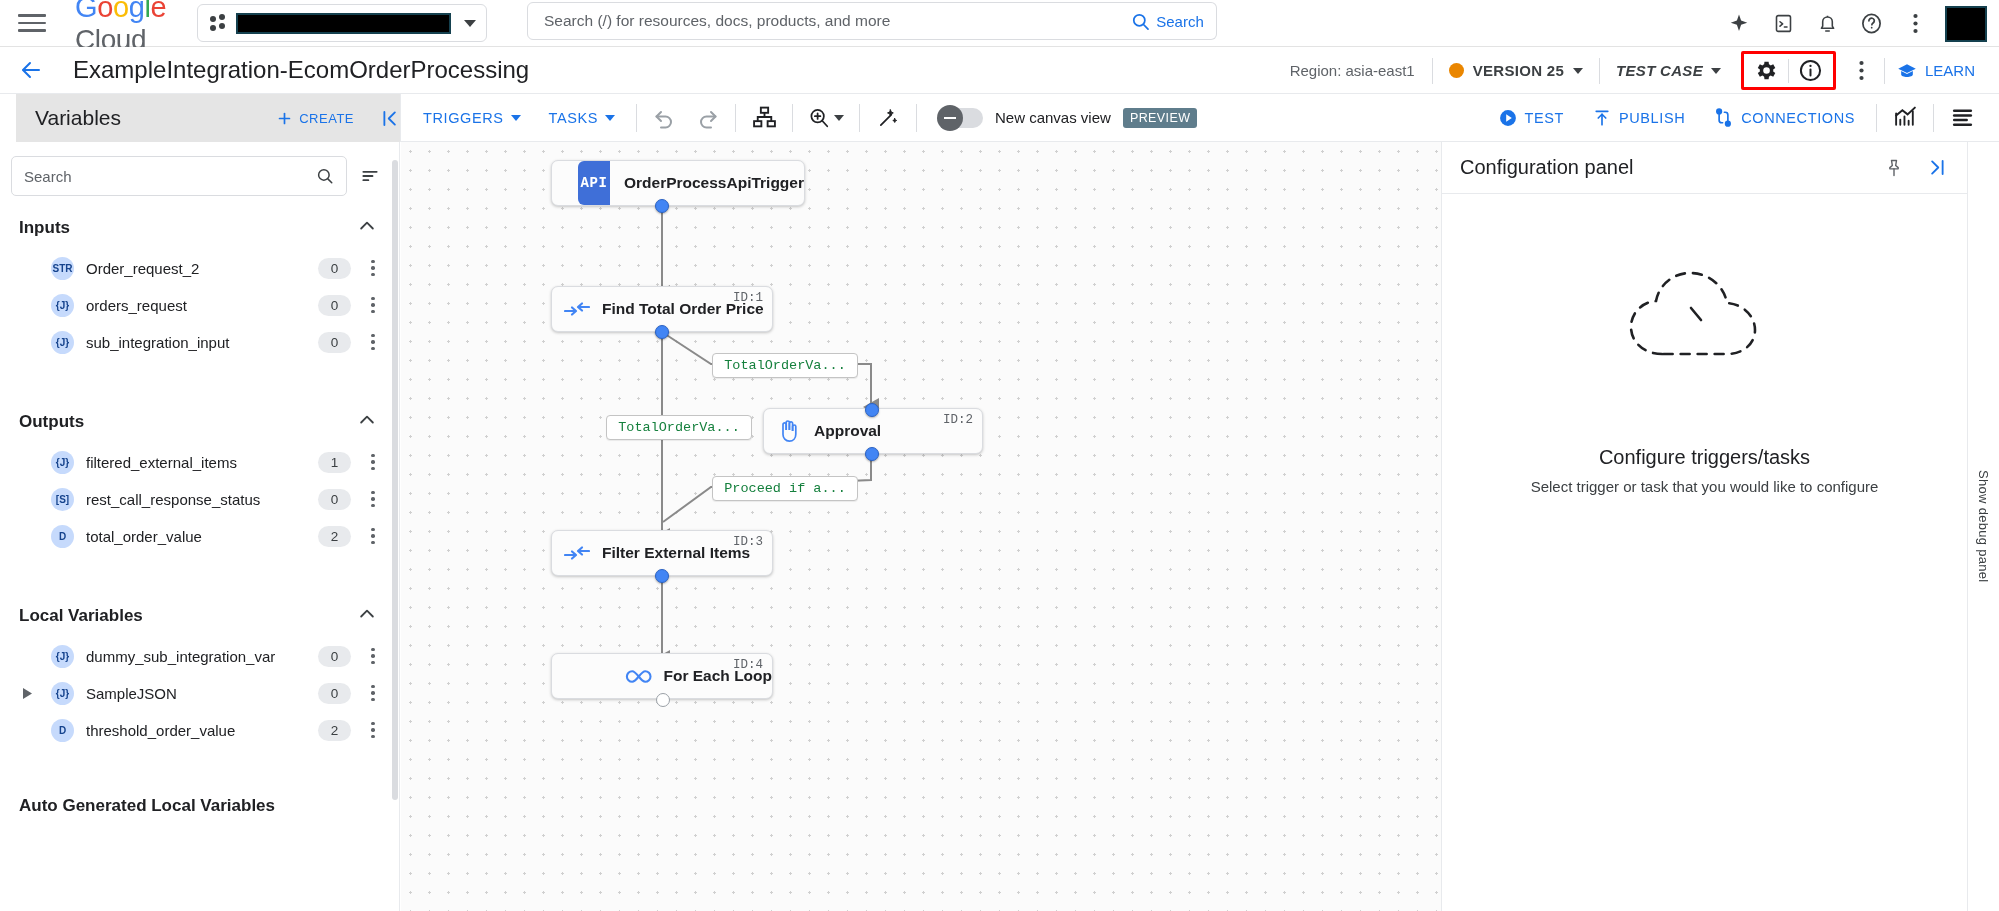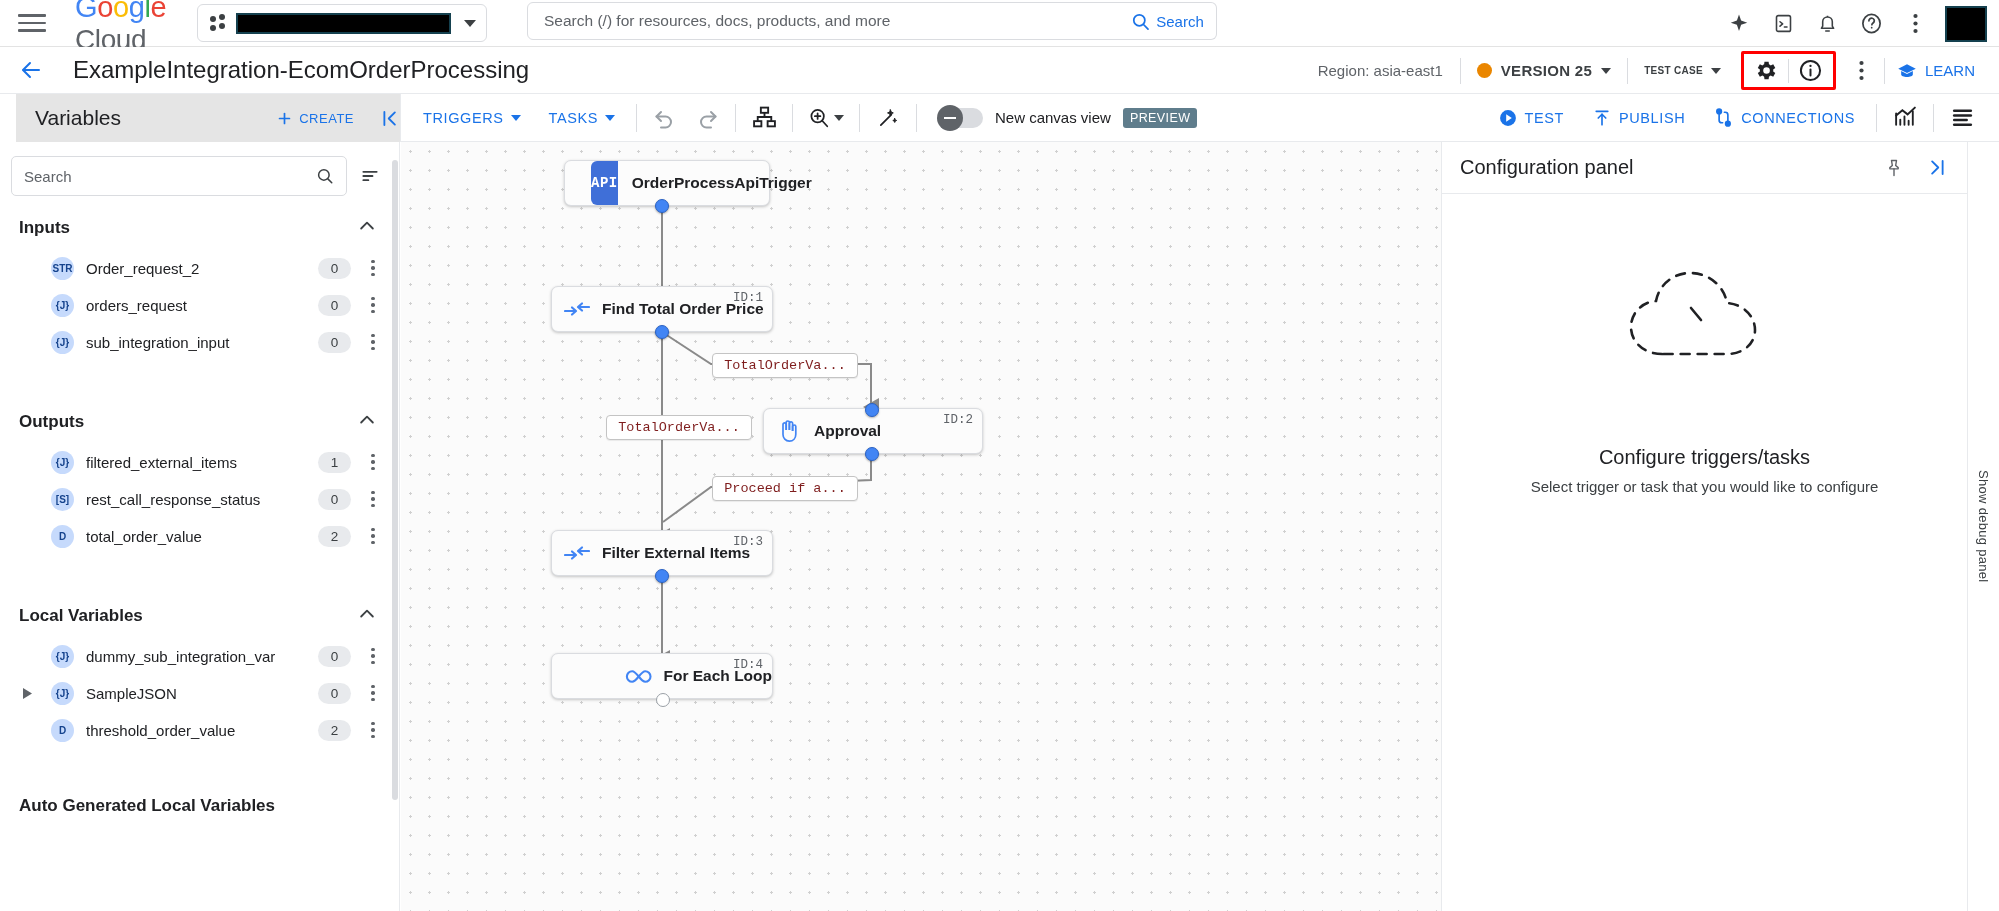--- a/index.html
+++ b/index.html
@@ -83,21 +83,21 @@
   .page-title { margin-left: 25px; font-size: 24px; color: #202124; white-space: nowrap; }
   .tb-right { position: absolute; right: 6px; top: 0; height: 47px; display: flex; align-items: center; }
   .region-label { font-size: 15px; color: #5f6368; padding-right: 17px; white-space: nowrap; }
   .tb-sep { width: 1px; height: 26px; background: #dadce0; }
   .version-btn {
     display: flex; align-items: center; gap: 9px; padding: 0 16px; height: 34px;
     font-size: 15px; font-weight: bold; color: #3c4043; cursor: pointer; letter-spacing: .3px; white-space: nowrap;
   }
   .orange-dot { width: 15px; height: 15px; border-radius: 50%; background: #ea8600; flex: 0 0 auto; }
   .caret-sm { width:0;height:0;border-left:5px solid transparent;border-right:5px solid transparent;border-top:6px solid #3c4043; }
-  .testcase-btn { display:flex; align-items:center; gap:8px; padding: 0 16px; height:34px; font-size:10px; font-weight:bold; color:#3c4043; cursor:pointer; letter-spacing:.3px; white-space: nowrap; }
+  .testcase-btn { display:flex; align-items:center; gap:8px; padding: 0 16px; height:34px; font-size:15px; font-weight:bold; color:#3c4043; cursor:pointer; letter-spacing:.3px; white-space: nowrap; font-style: italic; }
   .redbox {
     border: 3px solid #ff0000; display: flex; align-items: center; height: 39px;
     margin: 0 4px; border-radius: 2px;
   }
   .redbox .tb-sep { height: 24px; }
   .ticon { width: 44px; height: 36px; display:flex; align-items:center; justify-content:center; color:#202124; cursor:pointer; }
   .learn-btn { display:flex; align-items:center; gap:8px; color:#1a73e8; font-size:15px; padding: 0 18px 0 12px; cursor:pointer; white-space:nowrap; }
 
   
   .vars-head {
@@ -197,21 +197,21 @@
     font-size: 14px; font-weight: bold; font-family: "Liberation Mono", monospace; letter-spacing: .5px;
   }
   .dot {
     position: absolute; width: 14px; height: 14px; border-radius: 50%; background: #4285f4;
     border: 1px solid #2c63c4; box-shadow: 0 1px 2px rgba(0,0,0,.3);
   }
   .dot.hollow { background: #fff; border: 1.5px solid #9aa0a6; box-shadow: none; }
   .edge-label {
     position: absolute; background: #fff; border: 1px solid #c4c4c4; border-radius: 4px;
     height: 25px; display: flex; align-items: center; justify-content: center;
-    font-size: 13.5px; color: #7f1d1d; font-family: "Liberation Mono", monospace; white-space: nowrap;
+    font-size: 13.5px; color: #15803d; font-family: "Liberation Mono", monospace; white-space: nowrap;
     box-shadow: 0 1px 1px rgba(0,0,0,.07);
   }
 
   
   .config-panel {
     position: absolute; top: 142px; left: 1441px; width: 526px; height: 769px;
     background: #fff; border-left: 1px solid #e8eaed;
   }
   .cfg-head { display: flex; align-items: center; height: 52px; padding: 0 14px 0 18px; border-bottom: 1px solid #e8eaed; }
   .cfg-title { font-size: 20px; color: #202124; }
@@ -653,21 +653,21 @@
       <path d="M261 190 L310 222 L470 222 L470 265" stroke="#8a8a8a" stroke-width="2" fill="none" marker-end="url(#arw)"></path>
 
       <path d="M470 312 L470 338 L310 345 L262 380" stroke="#8a8a8a" stroke-width="2" fill="none"></path>
 
       <path d="M261 190 L261 385" stroke="#8a8a8a" stroke-width="2" fill="none"></path>
       <path d="M261 385 L261 395" stroke="#8a8a8a" stroke-width="2" fill="none" marker-end="url(#arw)"></path>
 
       <path d="M261 435 L261 517" stroke="#8a8a8a" stroke-width="2" fill="none" marker-end="url(#arw)"></path>
     </svg>
 
-    <div class="node" style="left:163px; top:18px; width:206px;padding-left:26px;">
+    <div class="node" style="left:150px; top:18px; width:254px;padding-left:26px;">
       <div class="api-badge">API</div>
       <div class="nlabel" style="margin-left:14px;">OrderProcessApiTrigger</div>
     </div>
     <div class="dot" style="left:254px; top:57px;"></div>
 
     <div class="dot" style="left:254px; top:181px;"></div>
     <div class="node" style="left:150px; top:144px; width:222px;">
       <div class="ico">
         <svg width="26" height="20" viewBox="0 0 26 20" fill="none" stroke="#4285f4" stroke-width="2.2" stroke-linecap="round" stroke-linejoin="round">
           <line x1="1" y1="12" x2="11" y2="12"></line>

